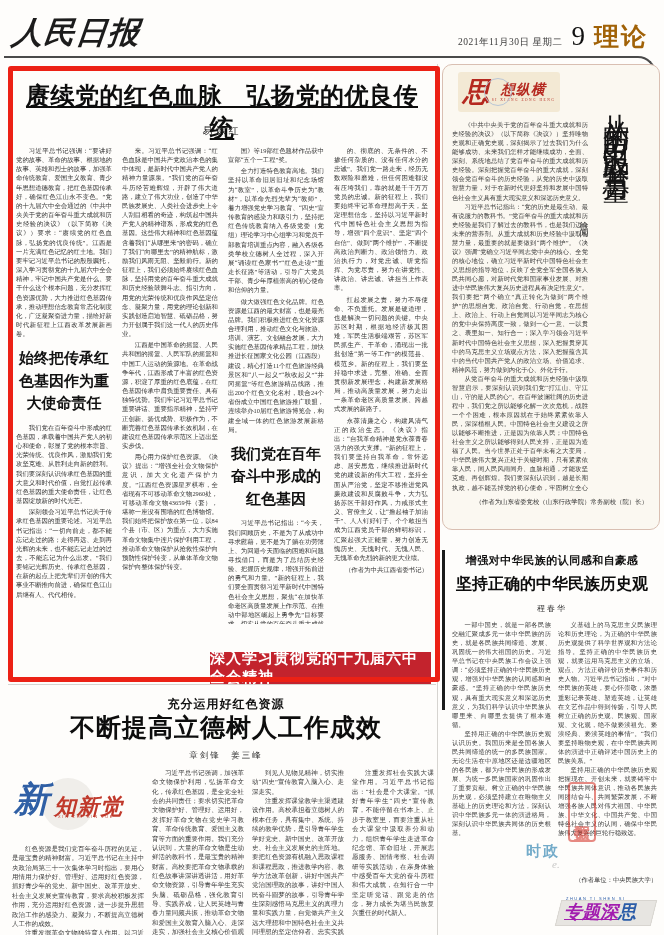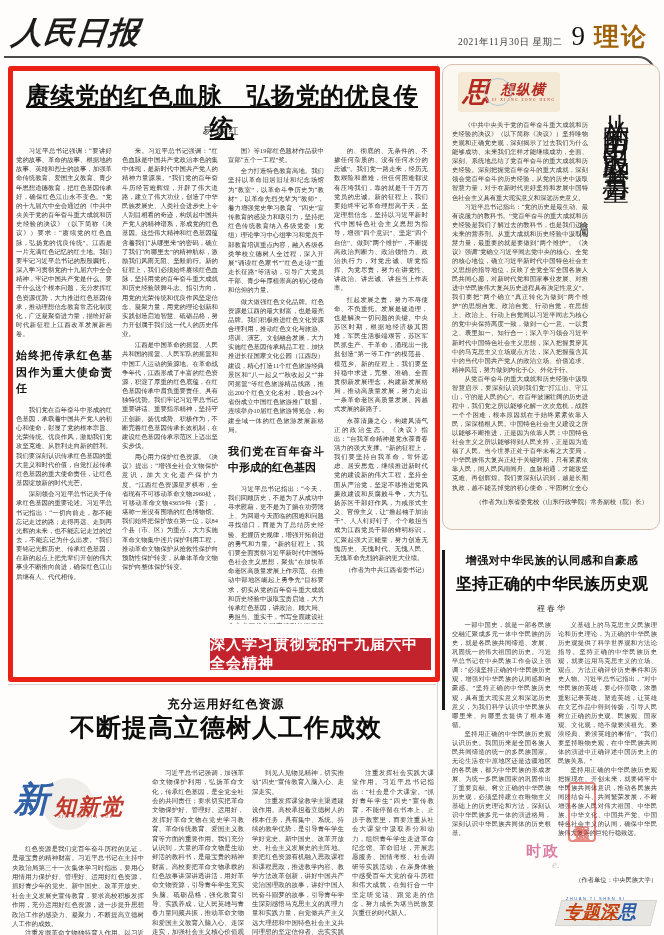--- a/index.html
+++ b/index.html
@@ -14,26 +14,26 @@
   .page-num{font-size:27px;color:#111;}
   .section-name{font-size:25px;font-weight:bold;color:#a16207;letter-spacing:2px;}
   .header-rule{left:4px;top:56px;width:650px;height:24px;border-top:2px solid #4a4a4a;
                border-right:2px solid #4a4a4a;border-top-right-radius:18px;}
   
   .red-annotation{left:8px;top:66px;width:422px;height:606px;border:5px solid #ec2115;border-radius:3px;z-index:30;pointer-events:none;}
   .main-headline{left:18px;top:80px;width:408px;text-align:center;font-size:24px;font-weight:bold;color:#0d0d0d;letter-spacing:.5px;text-decoration:underline;}
   .main-author{left:18px;top:124px;width:408px;text-align:center;font-size:10px;color:#222;letter-spacing:3px;}
   .ncol{top:146px;height:478px;font-size:6.4px;line-height:1.43;text-align:justify;overflow:hidden;color:#333;}
   .ncol p{margin:0 0 2px 0;text-indent:2em;}
-  .ncol h3{margin:9px 0 8px 0;font-size:11px;line-height:1.5;text-indent:0;
+  .ncol h3{margin:9px 0 8px 0;font-size:15px;line-height:1.5;text-align:center;text-indent:0;
            font-family:Liberation Sans, sans-serif;color:#111;}
   #mcol1{left:16px;width:96px;} #mcol2{left:122px;width:96px;}
   #mcol3{left:228px;width:96px;} #mcol4{left:334px;width:94px;height:470px;}
   .attr-line{text-align:right;font-size:6.4px;margin-top:3px;}
-  .banner{left:210px;top:638px;width:221px;height:32px;background:#c3232d;color:#fff;
+  .banner{left:210px;top:652px;width:221px;height:32px;background:#c3232d;color:#fff;
           font-family:"Liberation Sans","DejaVu Sans",sans-serif;font-weight:bold;font-size:15px;
           display:flex;align-items:center;justify-content:center;letter-spacing:1px;z-index:5;}
   
   .vdiv{left:437px;top:64px;width:1px;height:871px;background:#d6d4d0;}
   .hdiv{left:8px;top:684px;width:428px;height:1px;background:#d6d4d0;}
   
   .sixiang-box{left:442px;top:64px;width:216px;height:464px;background:#fbf8f1;
                border:1.5px solid #d9bfb2;border-radius:10px;}
   .sixiang-logo{left:458px;top:72px;width:102px;height:40px;background:#f3e9d4;border-radius:3px;
                 display:flex;align-items:center;justify-content:center;gap:2px;}
@@ -60,21 +60,21 @@
   #mzcol1{left:452px;width:99px;height:315px;}
   #mzcol2{left:558px;width:99px;height:252px;}
   .mz-attr{left:552px;top:876px;width:105px;text-align:right;font-size:6.3px;color:#333;}
   
   .badge{left:558px;top:896px;width:96px;height:32px;}
   .badge-bg{position:absolute;left:0;top:4px;width:96px;height:26px;background:#e7e5e1;transform:skewX(-14deg);
             box-shadow:inset 0 0 0 1px #d8d5d0;}
   .badge-sub{position:absolute;left:8px;top:0;font-size:4px;color:#2b5ca8;letter-spacing:1.5px;
              font-family:"Liberation Sans","DejaVu Sans",sans-serif;}
   .badge-text{position:absolute;left:6px;top:7px;font-size:18px;font-weight:bold;font-style:italic;line-height:1;}
-  .badge-red{color:#c2410c;text-decoration:underline;} .badge-blue{color:#2b5ca8;}
+  .badge-red{color:#a21caf;text-decoration:underline;} .badge-blue{color:#2b5ca8;}
   
   .bot-kicker{left:70px;top:696px;width:312px;text-align:center;font-size:12px;font-weight:bold;
               font-family:"Liberation Sans","DejaVu Sans",sans-serif;color:#111;letter-spacing:1px;}
   .bot-headline{left:55px;top:711px;width:342px;text-align:center;font-size:25px;font-weight:bold;color:#0d0d0d;letter-spacing:1px;}
   .bot-authors{left:70px;top:750px;width:312px;text-align:center;font-size:8.5px;color:#333;letter-spacing:2px;}
   .xz-logo{left:14px;top:782px;width:130px;height:52px;}
   .xz-circle{position:absolute;left:28px;top:-4px;width:52px;height:52px;border-radius:50%;background:#f0eeea;}
   .xz-xin{position:absolute;left:0;top:0;font-size:35px;font-weight:bold;font-style:italic;color:#2f5fa5;line-height:1;}
   .xz-rest{position:absolute;left:40px;top:10px;font-size:22px;font-weight:bold;font-style:italic;color:#c0392b;letter-spacing:1px;}
   .xz-sub{position:absolute;left:44px;top:33px;font-size:3.8px;color:#c0392b;letter-spacing:1.8px;
@@ -82,21 +82,21 @@
   .btcol{font-size:6.5px;line-height:1.44;text-align:justify;overflow:hidden;color:#3a3a3a;}
   .btcol p{margin:0;text-indent:2em;}
   #btcol1{left:12px;top:844px;width:132px;height:91px;position:absolute;}
   #btcol2{left:152px;top:768px;width:92px;height:167px;position:absolute;}
   #btcol3{left:252px;top:768px;width:92px;height:167px;position:absolute;}
   #btcol4{left:352px;top:768px;width:82px;height:167px;position:absolute;}
   
   .watermark{left:520px;top:762px;width:90px;height:110px;opacity:.55;z-index:20;pointer-events:none;}
   .wm-box{position:absolute;right:14px;top:20px;width:24px;height:56px;border:2px solid #d42b20;border-radius:4px;
           writing-mode:vertical-rl;font-size:16px;font-weight:bold;color:#d42b20;text-align:center;line-height:24px;}
-  .wm-label{position:absolute;left:6px;top:80px;font-size:15px;font-weight:bold;color:#be185d;letter-spacing:2px;}
+  .wm-label{position:absolute;left:6px;top:80px;font-size:15px;font-weight:bold;color:#0369a1;letter-spacing:2px;}
   .wm-mark{position:absolute;left:32px;top:96px;font-size:11px;color:#9a9a9a;font-style:italic;}
 </style>
 </head>
 <body>
 
 <div id="page">
 
   <div class="abs masthead">人民日报</div>
   <div class="abs header-right">
     <span class="header-date">2021年11月30日 星期二</span>
@@ -173,20 +173,21 @@
   <div class="abs mz-attr">（作者单位：中央民族大学）</div>
 
   <div class="abs badge">
     <div class="badge-bg"></div>
     <div class="badge-sub">ZHUAN TI SHEN SI</div>
     <div class="badge-text"><span class="badge-red">专题深</span><span class="badge-blue">思</span></div>
   </div>
 
   <div class="abs bot-kicker">充分运用好红色资源</div>
   <div class="abs bot-headline">不断提高立德树人工作成效</div>
+  <div class="abs bot-authors">章剑锋　姜三峰</div>
 
   <div class="abs xz-logo">
     <div class="xz-circle"></div>
     <span class="xz-xin">新</span>
     <span class="xz-rest">知新觉</span>
     <span class="xz-sub">XIN ZHI XIN JUE</span>
   </div>
 
   <div class="btcol" id="btcol1">
     <p>红色资源是我们党百年奋斗历程的见证，是最宝贵的精神财富。习近平总书记在主持中央政治局第三十一次集体学习时指出，要用心用情用力保护好、管理好、运用好红色资源，抓好青少年的党史、新中国史、改革开放史、社会主义发展史宣传教育，要求高校积极发挥作用，充分运用好红色资源，进一步提升思想政治工作的感染力、凝聚力，不断提高立德树人工作的成效。</p>

